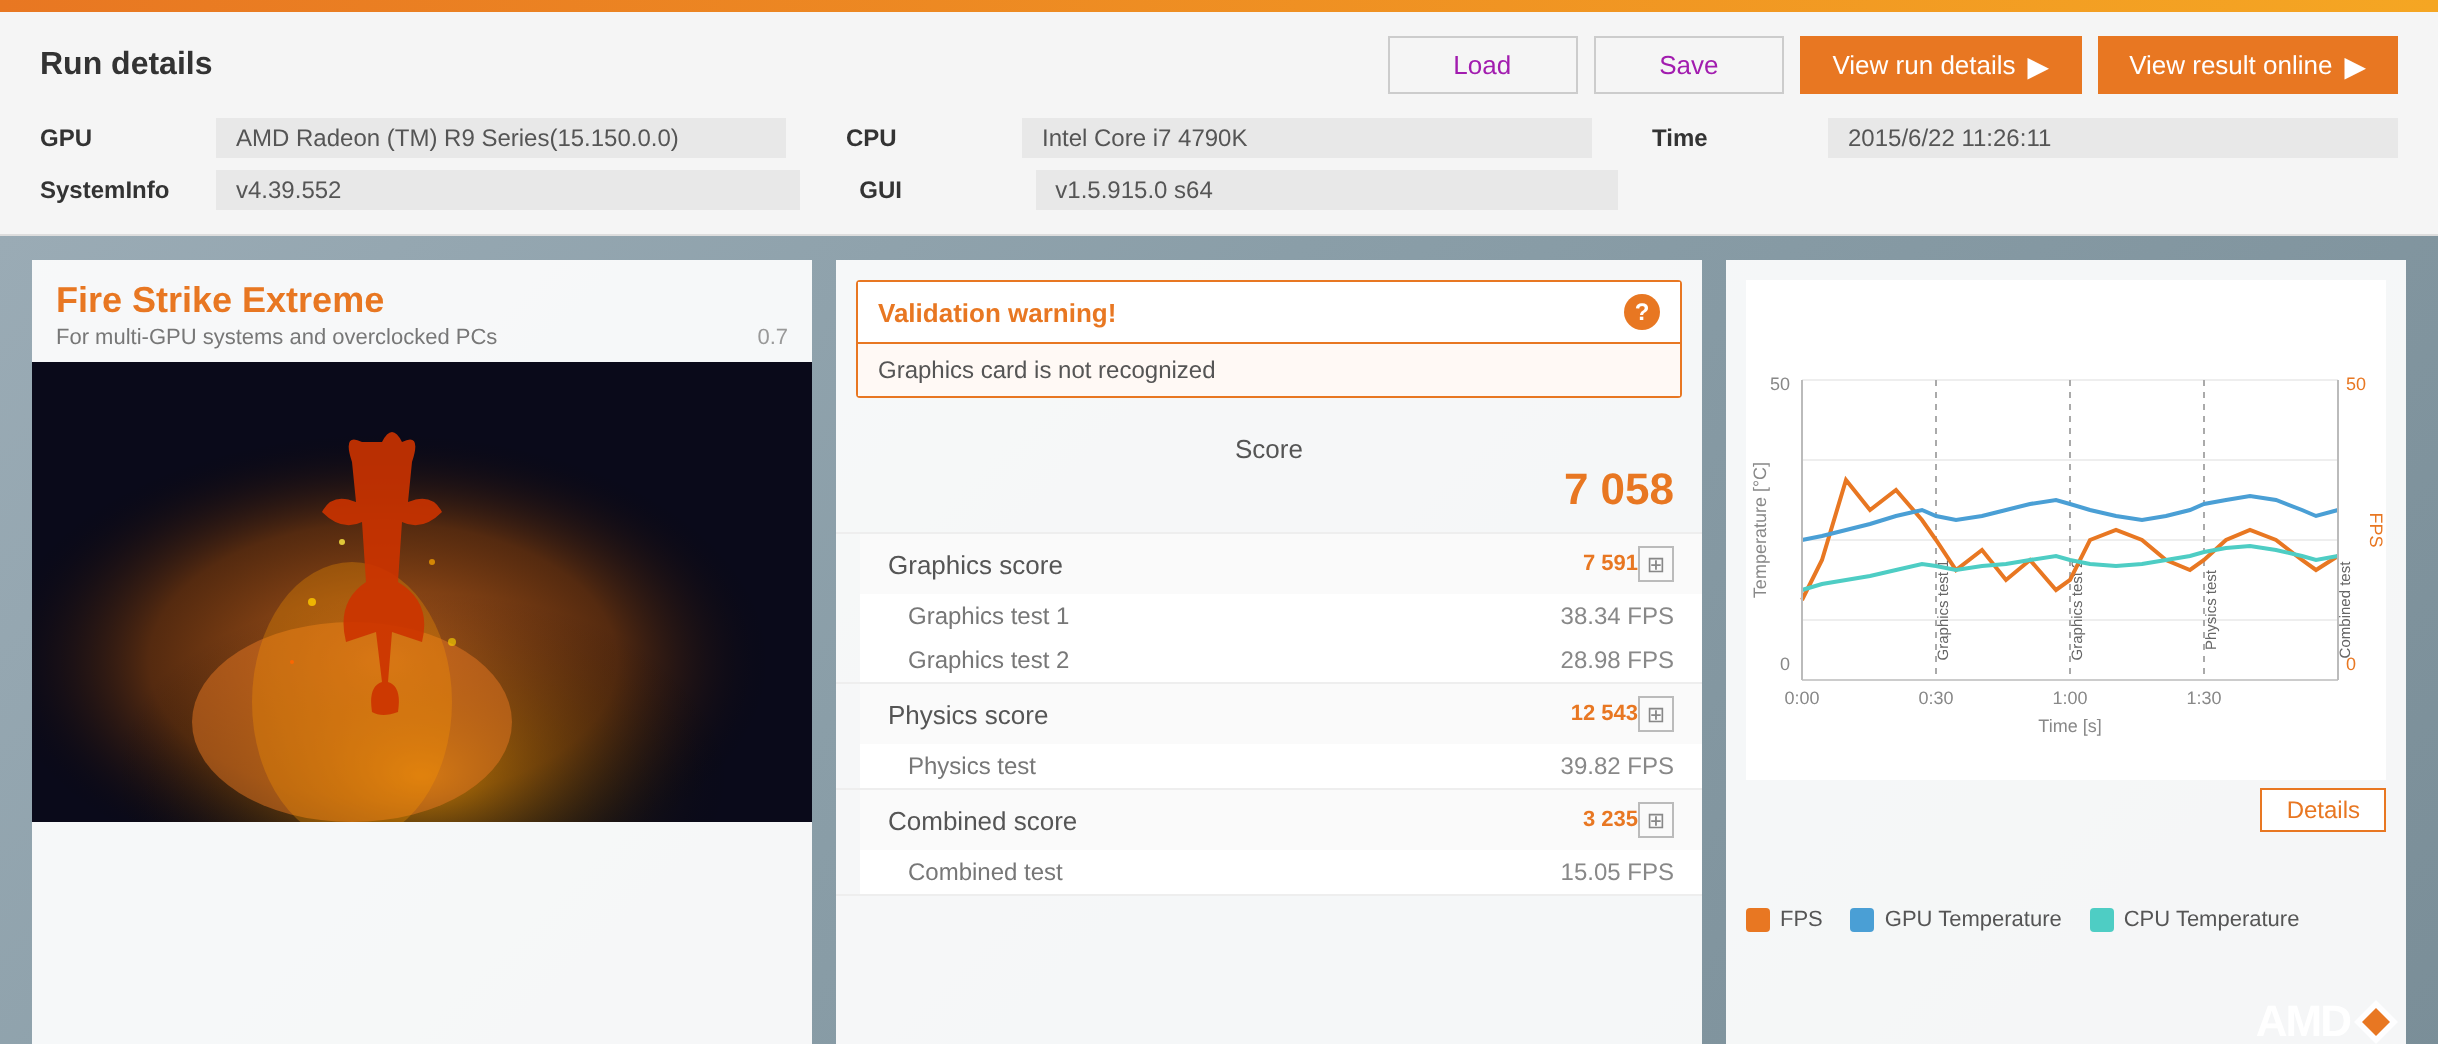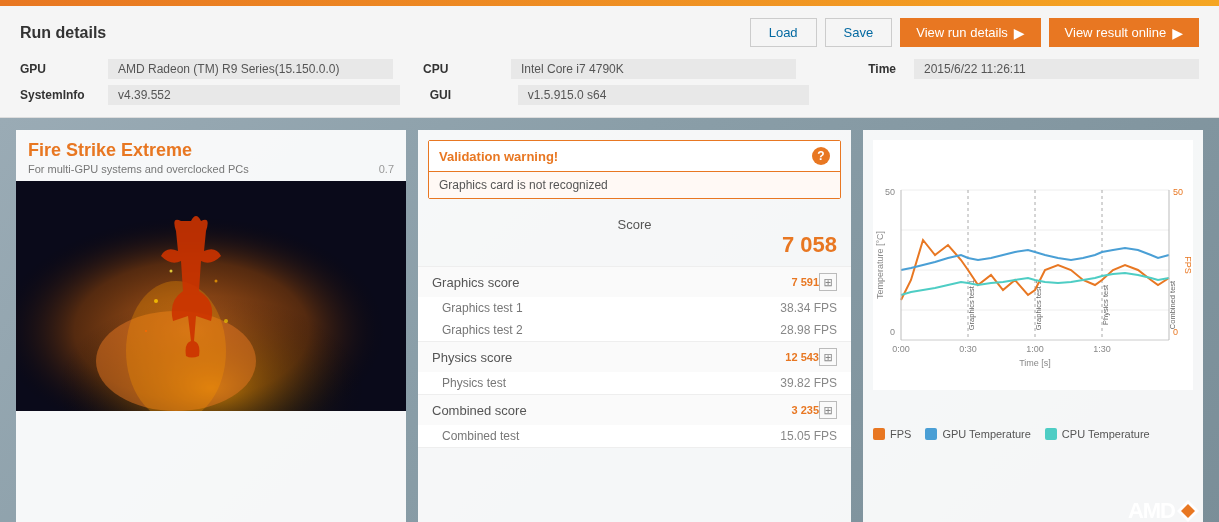--- a/index.html
+++ b/index.html
@@ -39,22 +39,22 @@
     }
 
     .run-details-buttons {
       display: flex;
       gap: 8px;
     }
 
     .btn-outline {
       border: 1px solid #ccc;
       background: #f5f5f5;
-      color: #0369a1;
-      padding: 6px 18px;
+      color: #a21caf;
+      padding: 6px 32px;
       cursor: pointer;
       font-size: 13px;
     }
 
     .btn-orange {
       background: #e87722;
       border: none;
       color: #fff;
       padding: 6px 16px;
       cursor: pointer;
@@ -207,20 +207,21 @@
 
     .score-value {
       font-size: 22px;
       font-weight: bold;
       color: #e87722;
       margin-left: auto;
     }
 
     .sub-score-section {
       border-bottom: 1px solid #eee;
+      padding-left: 12px;
     }
 
     .sub-score-header {
       display: flex;
       align-items: center;
       padding: 6px 14px;
       background: #fafafa;
     }
 
     .sub-score-label {
@@ -341,21 +342,21 @@
         <span class="arrow">▶</span>
       </button>
     </div>
   </div>
 
   <div class="run-info-row">
     <span class="info-label">GPU</span>
     <span class="info-value">AMD Radeon (TM) R9 Series(15.150.0.0)</span>
     <span class="info-label" style="margin-left:20px;">CPU</span>
     <span class="info-value">Intel Core i7 4790K</span>
-    <span class="info-label" style="margin-left:20px;text-align:right;">Time</span>
+    <span class="info-label" style="margin-left:20px;">Time</span>
     <span class="info-value">2015/6/22 11:26:11</span>
   </div>
   <div class="run-info-row" style="margin-top:6px;">
     <span class="info-label">SystemInfo</span>
     <span class="info-value">v4.39.552</span>
     <span class="info-label" style="margin-left:20px;">GUI</span>
     <span class="info-value">v1.5.915.0 s64</span>
     <span class="info-label"></span>
     <span class="info-value" style="background:transparent;"></span>
   </div>
@@ -504,20 +505,23 @@
 
           <polyline points="28,130 38,128 50,125 62,122 75,118 88,115 95,118 105,120 118,118 130,115 142,112 155,110 162,112 172,115 185,118 198,120 210,118 222,115 229,112 240,110 252,108 265,110 278,115 285,118 296,115" fill="none" stroke="#4a9fd5" stroke-width="2"></polyline>
 
           <polyline points="28,155 38,152 50,150 62,148 75,145 88,142 95,143 105,145 118,143 130,142 142,140 155,138 162,140 172,142 185,143 198,142 210,140 222,138 229,136 240,134 252,133 265,135 278,138 285,140 296,138" fill="none" stroke="#4ecdc4" stroke-width="2"></polyline>
 
           <line x1="28" y1="50" x2="28" y2="200" stroke="#bbb" stroke-width="1"></line>
           <line x1="296" y1="50" x2="296" y2="200" stroke="#bbb" stroke-width="1"></line>
         </svg>
       </div>
 
+      <div style="display:flex; justify-content:flex-end;">
+        <button class="chart-details-btn">Details</button>
+      </div>
 
       <div class="chart-legend">
         <div class="legend-item">
           <div class="legend-dot" style="background:#e87722;"></div>
           <span>FPS</span>
         </div>
         <div class="legend-item">
           <div class="legend-dot" style="background:#4a9fd5;"></div>
           <span>GPU Temperature</span>
         </div>

